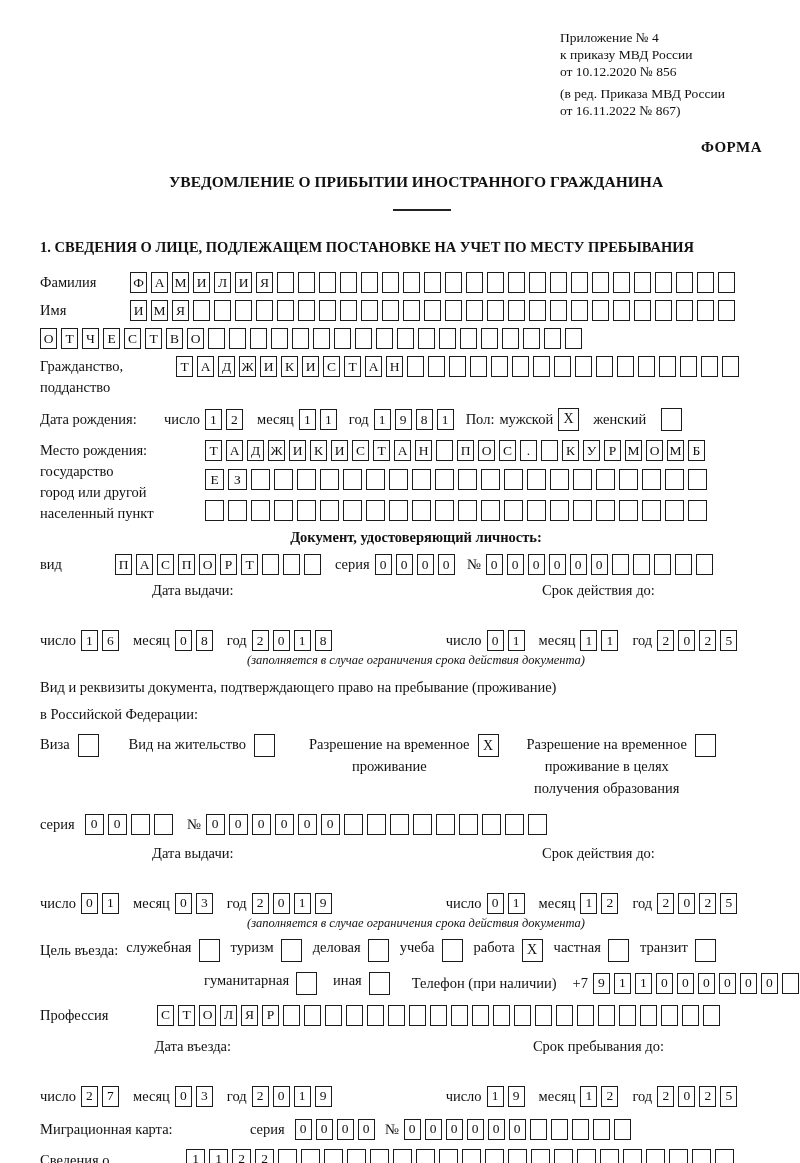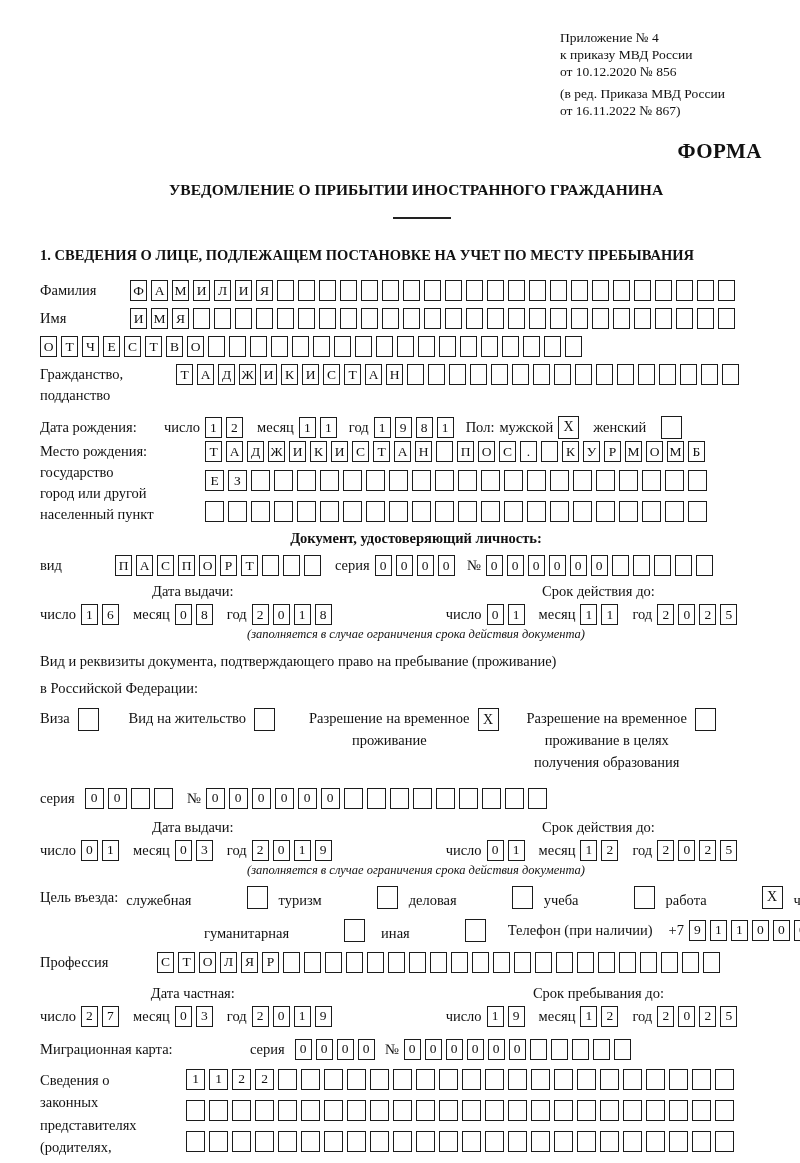--- a/index.html
+++ b/index.html
@@ -1,47 +1,47 @@
 <!DOCTYPE html>
 <html><head>
 <meta charset="utf-8">
 <style>
   html,body{margin:0;padding:0;background:#ffffff;}
   body{width:800px;min-height:1163px;font-family:"Liberation Serif","DejaVu Serif",serif;color:#111;}
   .page{box-sizing:border-box;width:800px;min-height:1163px;padding:30px 8px 10px 40px;}
   .appendix{margin-left:520px;font-size:13.5px;line-height:1.25;}
   .appendix .edition{margin-top:5px;}
-  .forma{font-weight:bold;font-size:21px;text-align:right;margin:20px 30px 4px 0;letter-spacing:.5px;}
+  .forma{font-weight:bold;font-size:15px;text-align:right;margin:20px 30px 4px 0;letter-spacing:.5px;}
   .title{text-align:center;font-weight:bold;font-size:15.5px;line-height:1.5;margin-top:14px;}
   .blank-line{display:inline-block;width:58px;border-bottom:2px solid #222;margin-left:12px;vertical-align:baseline;}
   .sec-head{font-weight:bold;font-size:14.5px;margin:22px 0 16px 0;}
   .frow{display:flex;align-items:center;margin-bottom:7px;}
   .frow.top{align-items:flex-start;}
   .flabel{font-size:14.5px;flex:none;line-height:1.45;}
   .cells{display:inline-flex;flex:none;}
   .cell{box-sizing:border-box;flex:none;width:17px;height:21px;border:1.5px solid #1c1c1c;margin-right:4px;
         display:inline-flex;align-items:center;justify-content:center;font-size:13.5px;line-height:1;background:#fff;}
   .w24 .cell{width:19px;}
   .cb{box-sizing:border-box;flex:none;width:21px;height:23px;border:1.6px solid #1c1c1c;
       display:inline-flex;align-items:center;justify-content:center;font-size:14px;background:#fff;}
   .dg{display:flex;align-items:center;}
   .dlab{font-size:14.5px;margin-right:5px;flex:none;}
   .dg .cells{margin-right:10px;}
   .pair{display:flex;margin-bottom:2px;}
-  .pair-col{display:flex;flex-direction:column;align-items:center;}
+  .pair-col{display:flex;flex-direction:column;align-items:center;gap:27px;}
   .pair-col.right{margin-left:100px;}
   .pair-head{font-size:14.5px;margin-bottom:4px;}
   .note-right{font-size:12.5px;text-align:center;margin:0 0 8px 0;font-style:italic;}
   .doc-head{font-weight:bold;font-size:14.5px;text-align:center;margin:2px 0 8px 0;}
   .intro{font-size:14.5px;line-height:1.6;margin-bottom:4px;}
   .permits{display:flex;align-items:flex-start;margin:8px 0 14px 0;}
   .permit{display:flex;align-items:flex-start;flex:none;}
   .permit .plab{font-size:14.5px;margin-right:8px;line-height:1.45;}
   .permit .plines{font-size:14.5px;text-align:center;line-height:1.5;margin-right:8px;}
-  .opt{display:flex;align-items:flex-end;flex:none;gap:48px;}
+  .opt{display:flex;align-items:flex-start;flex:none;}
   .opt .olab{font-size:14.5px;margin-right:7px;}
   .purpose-row{display:flex;align-items:center;margin-bottom:10px;flex-wrap:nowrap;}
   .purpose-row .opt{margin-right:11px;}
   .reps{display:flex;align-items:flex-start;}
   .reps-labels{width:146px;flex:none;font-size:14.5px;line-height:1.55;}
   .reps-rows .cells{margin-bottom:10px;}
 </style>
 </head>
 <body>
 
@@ -198,21 +198,21 @@
         <span class="cell"></span>
         <span class="cell"></span>
         <span class="cell"></span>
         <span class="cell"></span>
         <span class="cell"></span>
         <span class="cell"></span>
         <span class="cell"></span>
       </div>
   </div>
 
-  <div class="frow" style="margin:10px 0 2px 0;">
+  <div class="frow" style="margin:10px 0 9px 0;">
     <div class="flabel" style="width:118px">Дата рождения:</div>
     <span class="dlab" style="margin-left:6px">число</span>
     <span class="cells" style="margin-right:10px">
         <span class="cell">1</span>
         <span class="cell">2</span>
       </span>
     <span class="dlab">месяц</span>
     <span class="cells" style="margin-right:8px">
         <span class="cell">1</span>
         <span class="cell">1</span>
@@ -593,21 +593,21 @@
         <span class="cell"></span>
         <span class="cell"></span>
         <span class="cell"></span>
         <span class="cell"></span>
         <span class="cell"></span>
       </div>
   </div>
 
   <div class="pair" style="margin-bottom:12px">
     <div class="pair-col">
-      <div class="pair-head">Дата частная:</div>
+      <div class="pair-head">Дата въезда:</div>
       <div class="dg">
         <span class="dlab">число</span>
         <span class="cells">
             <span class="cell">2</span>
             <span class="cell">7</span>
           </span>
         <span class="dlab">месяц</span>
         <span class="cells">
             <span class="cell">0</span>
             <span class="cell">3</span>

